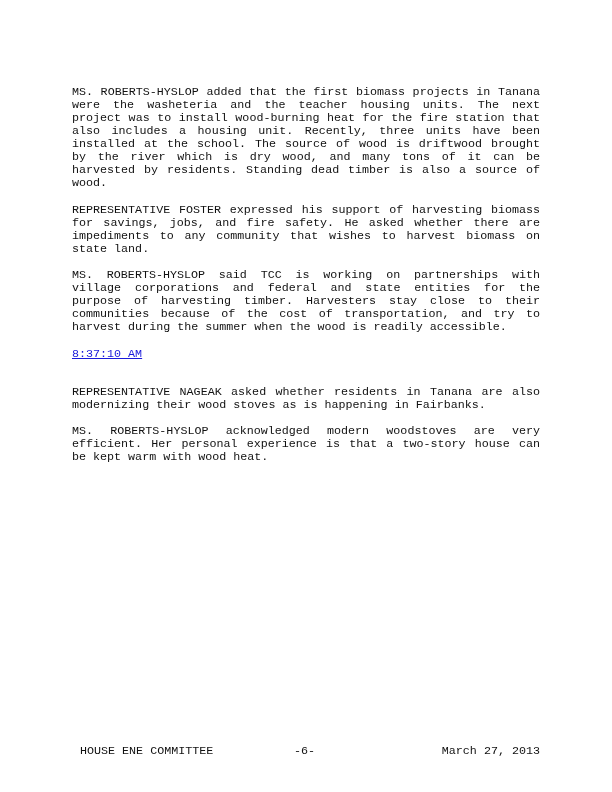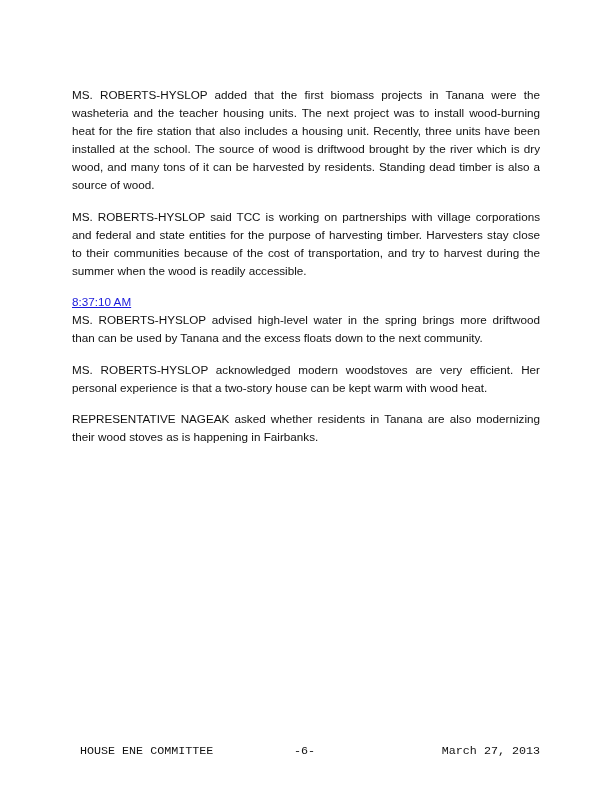--- a/index.html
+++ b/index.html
@@ -1,36 +1,36 @@
 <!DOCTYPE html>
 <html><head>
 <meta charset="utf-8">
 <style>
   html, body { margin:0; padding:0; background:#fff; }
   body { width:612px; height:792px; position:relative; overflow:hidden; }
   .page { position:absolute; left:72px; top:86px; width:468px;
-    font-family:Liberation Sans, sans-serif; font-size:11.7px; line-height:18px; color:#111; }
+    font-family:Liberation Mono, monospace; font-size:11.7px; line-height:13px; color:#111; }
   .para { margin:0 0 13.6px 0; text-align:justify; text-align-last:left; }
-  .ts { color:#1a1adb; text-decoration:underline; display:inline-block; margin-bottom:0; cursor:pointer; }
+  .ts { color:#1a1adb; text-decoration:underline; display:inline-block; margin-bottom:25px; cursor:pointer; }
   .footer { position:absolute; left:72px; top:744px; width:468px;
     font-family:"Liberation Mono","DejaVu Sans Mono",monospace; font-size:11.7px; color:#111; }
   .footer span { position:absolute; top:0; white-space:pre;padding-left:8px; }
   .f-left { left:0; }
   .f-mid { left:214px; }
   .f-right { right:0;text-align:right; }
 </style>
 </head>
 <body>
 
 <div class="page">
   <p class="para">MS. ROBERTS-HYSLOP added that the first biomass projects in Tanana were the washeteria and the teacher housing units.  The next project was to install wood-burning heat for the fire station that also includes a housing unit.  Recently, three units have been installed at the school.  The source of wood is driftwood brought by the river which is dry wood, and many tons of it can be harvested by residents.  Standing dead timber is also a source of wood.</p>
+  <p class="para">REPRESENTATIVE FOSTER expressed his support of harvesting biomass for savings, jobs, and fire safety.  He asked whether there are impediments to any community that wishes to harvest biomass on state land.</p>
   <p class="para">MS. ROBERTS-HYSLOP said TCC is working on partnerships with village corporations and federal and state entities for the purpose of harvesting timber.  Harvesters stay close to their communities because of the cost of transportation, and try to harvest during the summer when the wood is readily accessible.</p>
   <div><a class="ts">8:37:10 AM</a></div>
-  <p class="para">MS. ROBERTS-HYSLOP advised high-level water in the spring brings more driftwood than can be used by Tanana and the excess floats down to the next community.</p>
+  <p class="para">REPRESENTATIVE NAGEAK asked whether residents in Tanana are also modernizing their wood stoves as is happening in Fairbanks.</p>
   <p class="para">MS. ROBERTS-HYSLOP acknowledged modern woodstoves are very efficient.  Her personal experience is that a two-story house can be kept warm with wood heat.</p>
-  <p class="para">REPRESENTATIVE NAGEAK asked whether residents in Tanana are also modernizing their wood stoves as is happening in Fairbanks.</p>
 </div>
 
 <div class="footer">
   <span class="f-left">HOUSE ENE COMMITTEE</span>
   <span class="f-mid">-6-</span>
   <span class="f-right">March 27, 2013</span>
 </div>
 
 </body></html>

